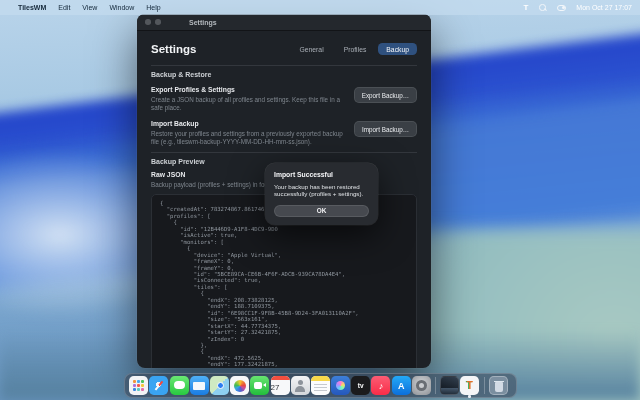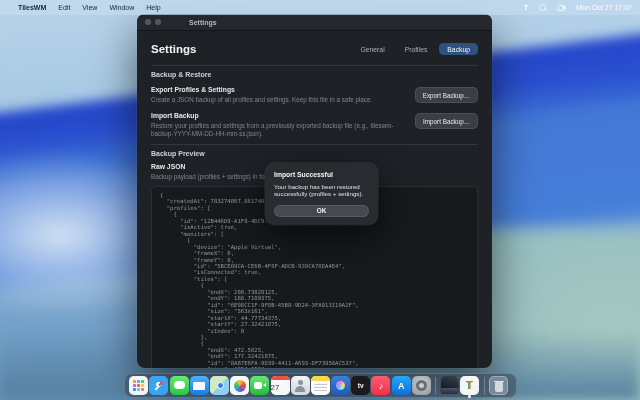--- a/index.html
+++ b/index.html
@@ -42,21 +42,21 @@
   .mb-search { width:7px; height:7px; position:relative; margin-right:11px; }
   .mb-search::before { content:""; position:absolute; left:0; top:0; width:4.5px; height:4.5px;
     border:1.1px solid #f2f6fa; border-radius:50%; }
   .mb-search::after { content:""; position:absolute; left:4.6px; top:4.8px; width:2.6px; height:1.1px;
     background:#f2f6fa; transform:rotate(45deg); }
   .mb-cc { width:9px; height:6px; border:1px solid #f2f6fa; border-radius:3px; margin-right:10px; position:relative; }
   .mb-cc::before { content:""; position:absolute; right:.5px; top:.5px; width:3px; height:3px; border-radius:50%; background:#f2f6fa; }
   .mb-clock { color:#fff; font-size:7px; }
 
   
-  .window { position:absolute; left:137px; top:14px; width:355px; height:354px;
+  .window { position:absolute; left:137px; top:14px; width:294px; height:354px;
     background:#1e2227; border-radius:8px; z-index:10;
     box-shadow:0 18px 45px rgba(0,0,0,.55), 0 0 0 .5px rgba(255,255,255,.12);
     overflow:hidden; }
   .titlebar { height:17px; background:#24282d; border-bottom:1px solid #121417;
     display:flex; align-items:center; padding:0 8px; }
   .tl-dot { width:5.5px; height:5.5px; border-radius:50%; background:#53575c; margin-right:4.5px; }
   .titlebar-title { font-size:7px; font-weight:bold; color:#b4b9be; margin-left:24px; }
 
   .win-content { padding:0 14px; position:relative; }
   .win-header { display:flex; align-items:center; justify-content:space-between;

